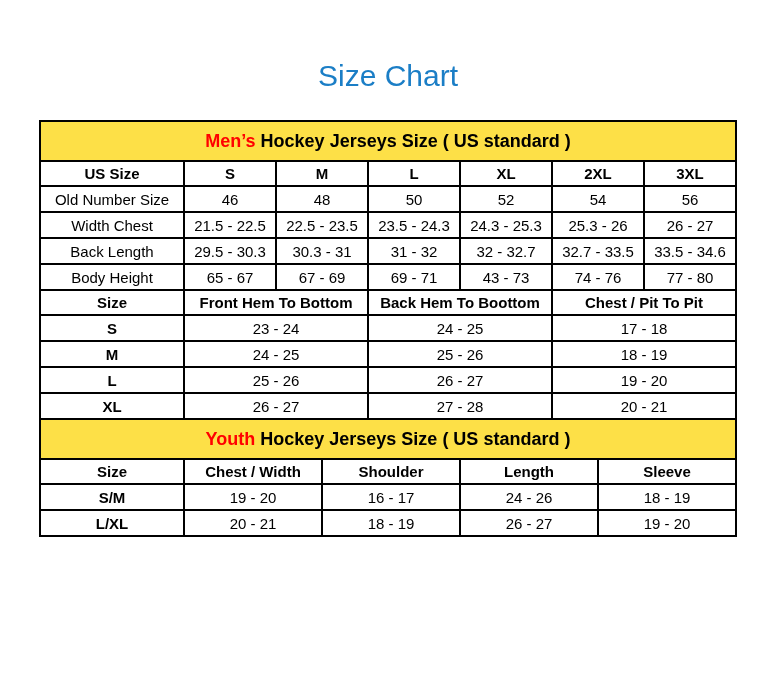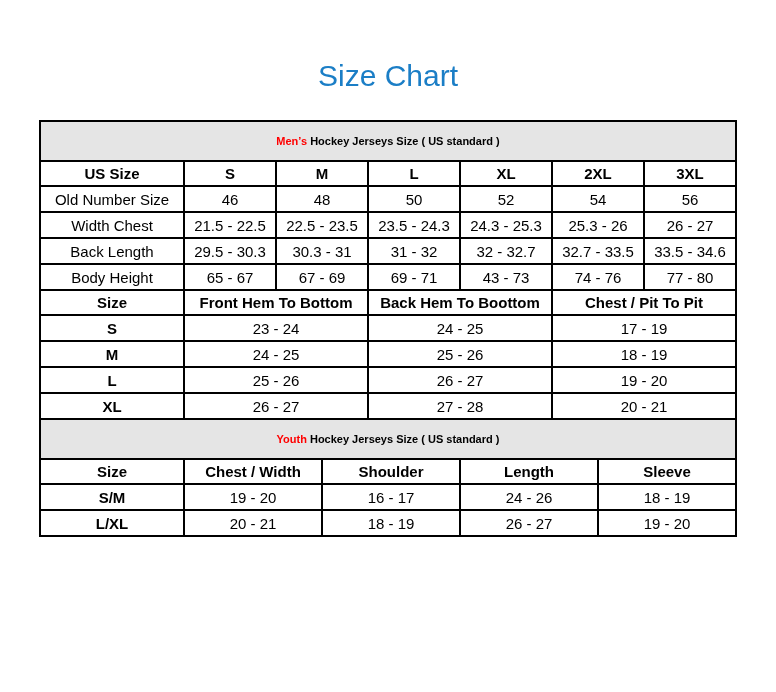--- a/index.html
+++ b/index.html
@@ -35,23 +35,23 @@
   td, th {
     border: 2px solid #000;
     text-align: center;
     vertical-align: middle;
     padding: 0;
     font-size: 15px;
     overflow: hidden;
     white-space: nowrap;
   }
   tr.banner td {
-    background: #e5e5e5;
+    background: #fde047;
     font-weight: bold;
-    font-size: 11px;
+    font-size: 18px;
     height: 38px;
   }
   tr.banner .highlight { color: #ff0000; }
   th { font-weight: bold; height: 23px; }
   td.data, td.rowlabel { height: 24px; font-weight: normal; }
   td.rowlabel.bold { font-weight: bold; }
   .squiggle {
     text-decoration-style: wavy;
     text-decoration-color: #d03030;
     text-decoration-thickness: 1px;
@@ -136,21 +136,21 @@
         <tr>
           <th>Size</th>
           <th>Front Hem To Bottom</th>
           <th><span>Back Hem To</span> <span class="squiggle">Boottom</span></th>
           <th>Chest / Pit To Pit</th>
         </tr>
         <tr>
           <td class="rowlabel bold">S</td>
           <td class="data">23 - 24</td>
           <td class="data">24 - 25</td>
-          <td class="data">17 - 19</td>
+          <td class="data">17 - 18</td>
         </tr>
         <tr>
           <td class="rowlabel bold">M</td>
           <td class="data">24 - 25</td>
           <td class="data">25 - 26</td>
           <td class="data">18 - 19</td>
         </tr>
         <tr>
           <td class="rowlabel bold">L</td>
           <td class="data">25 - 26</td>

